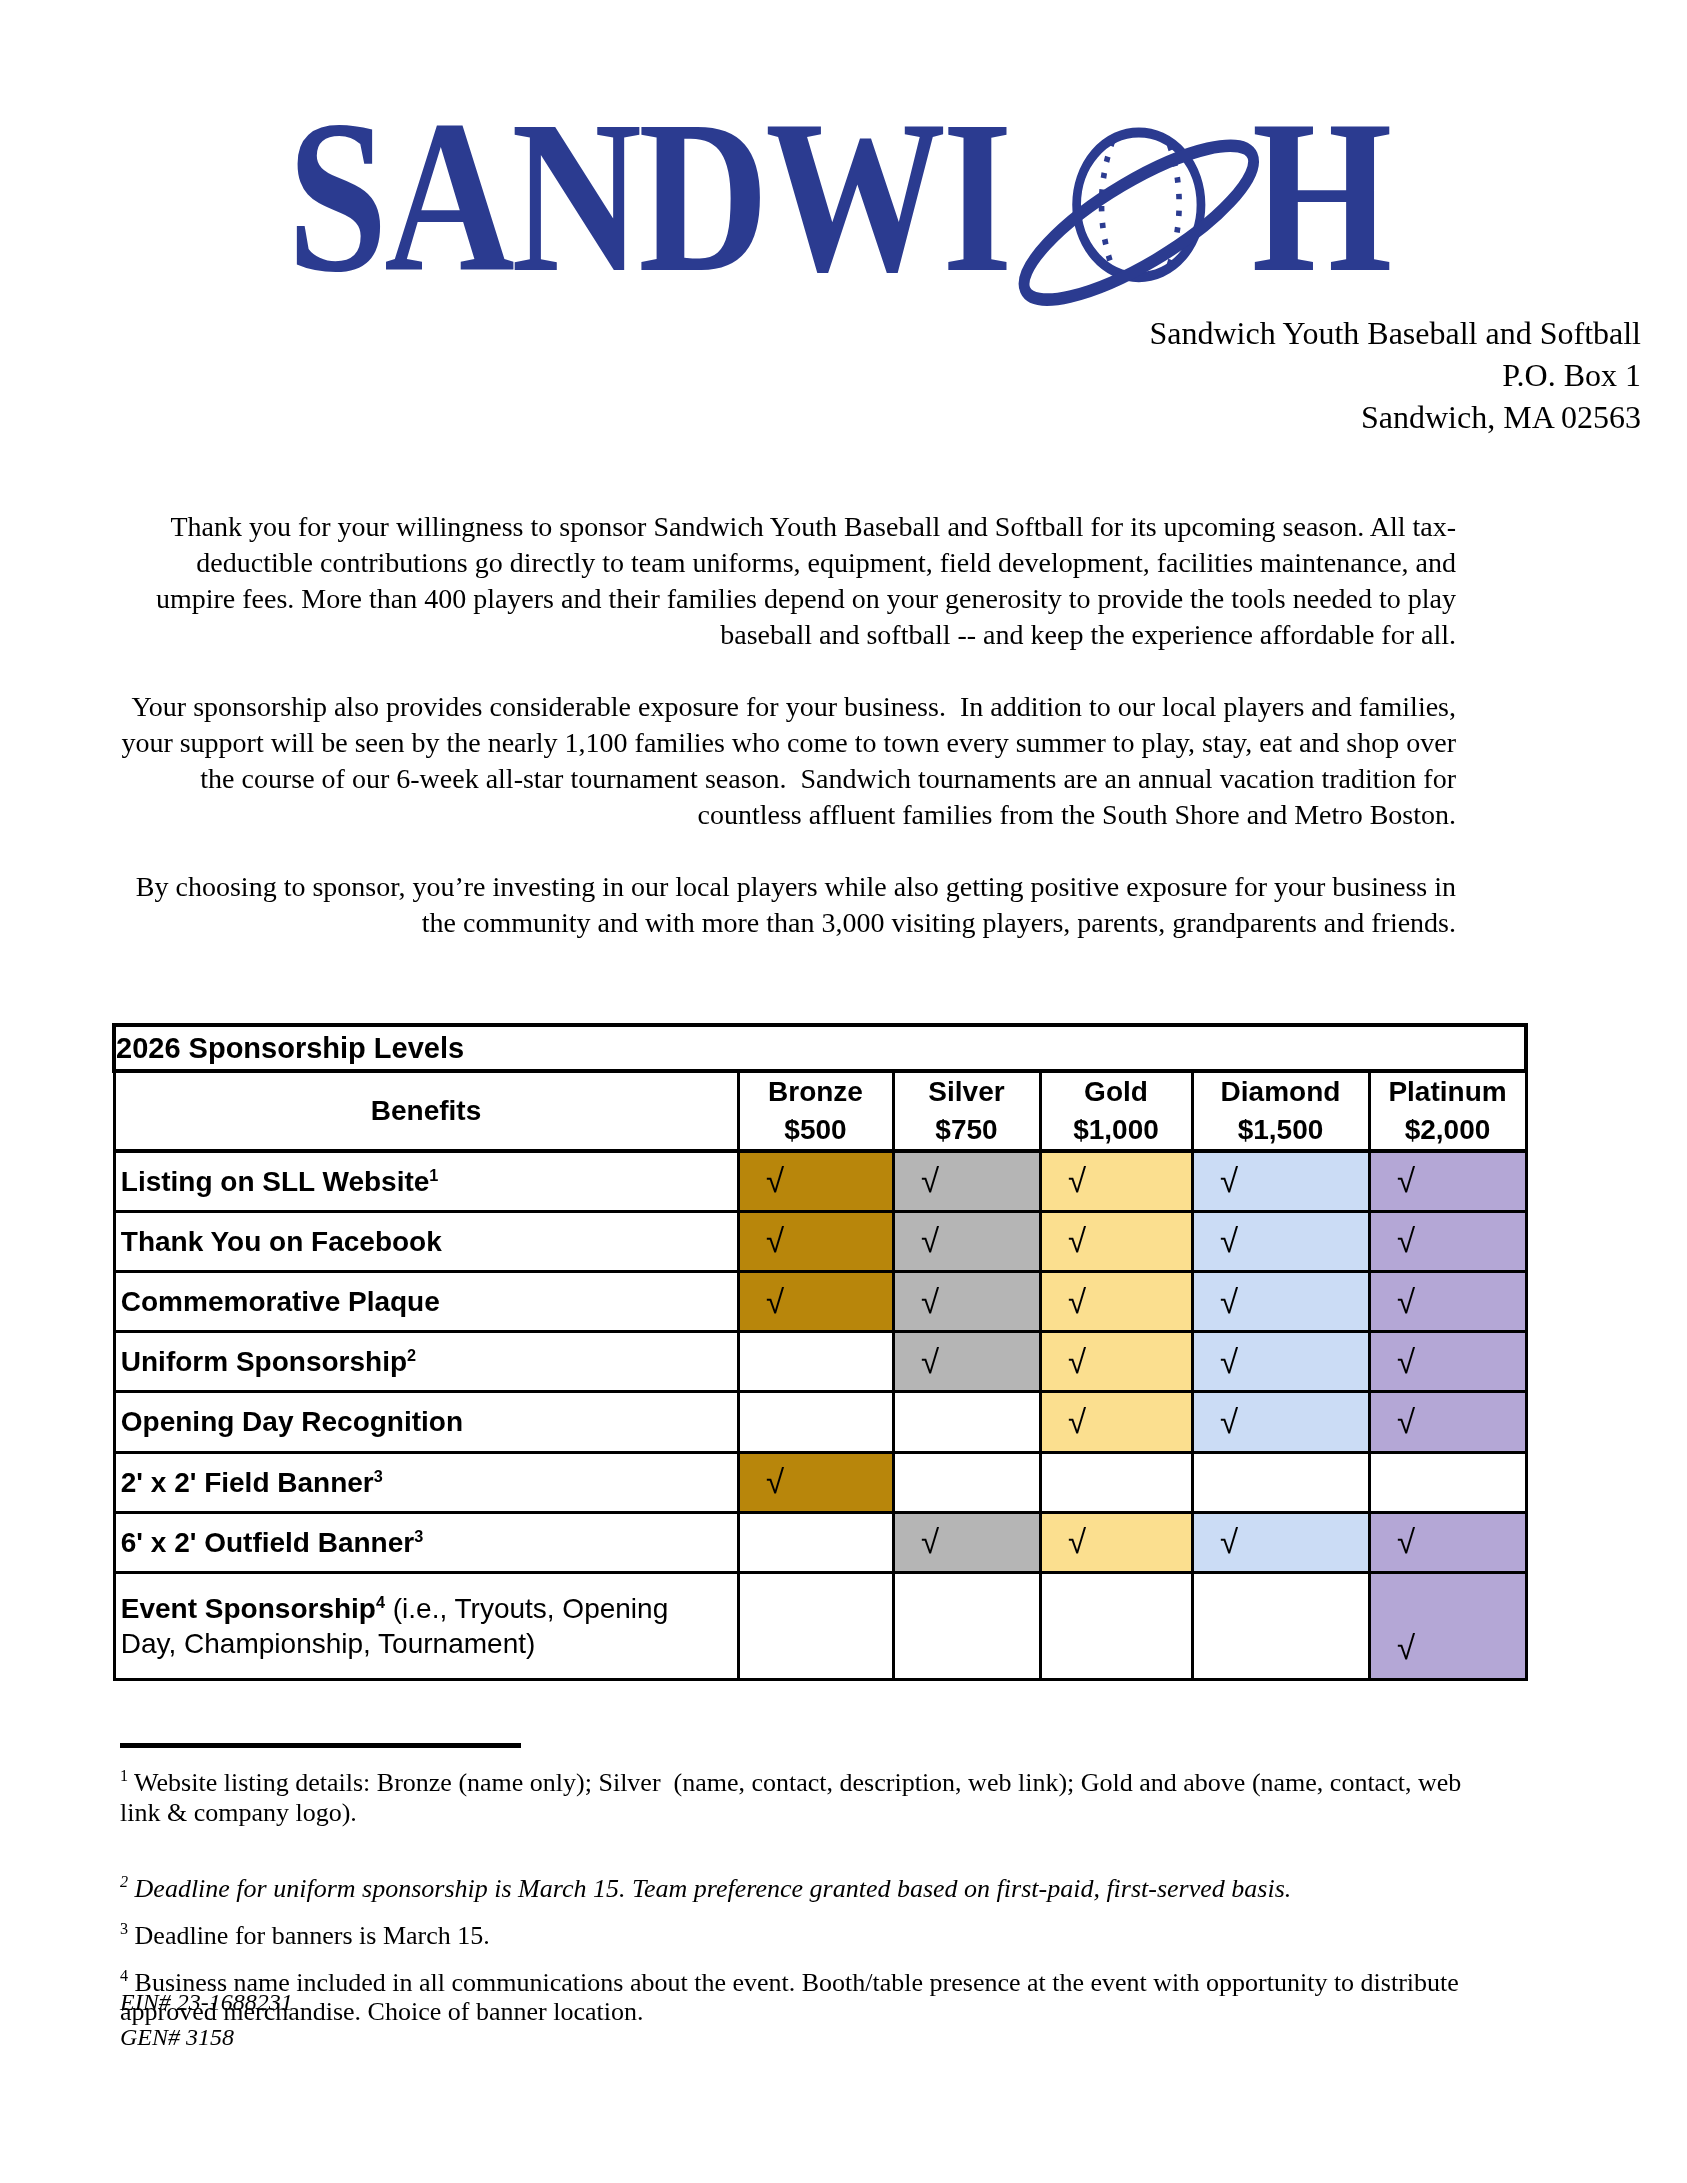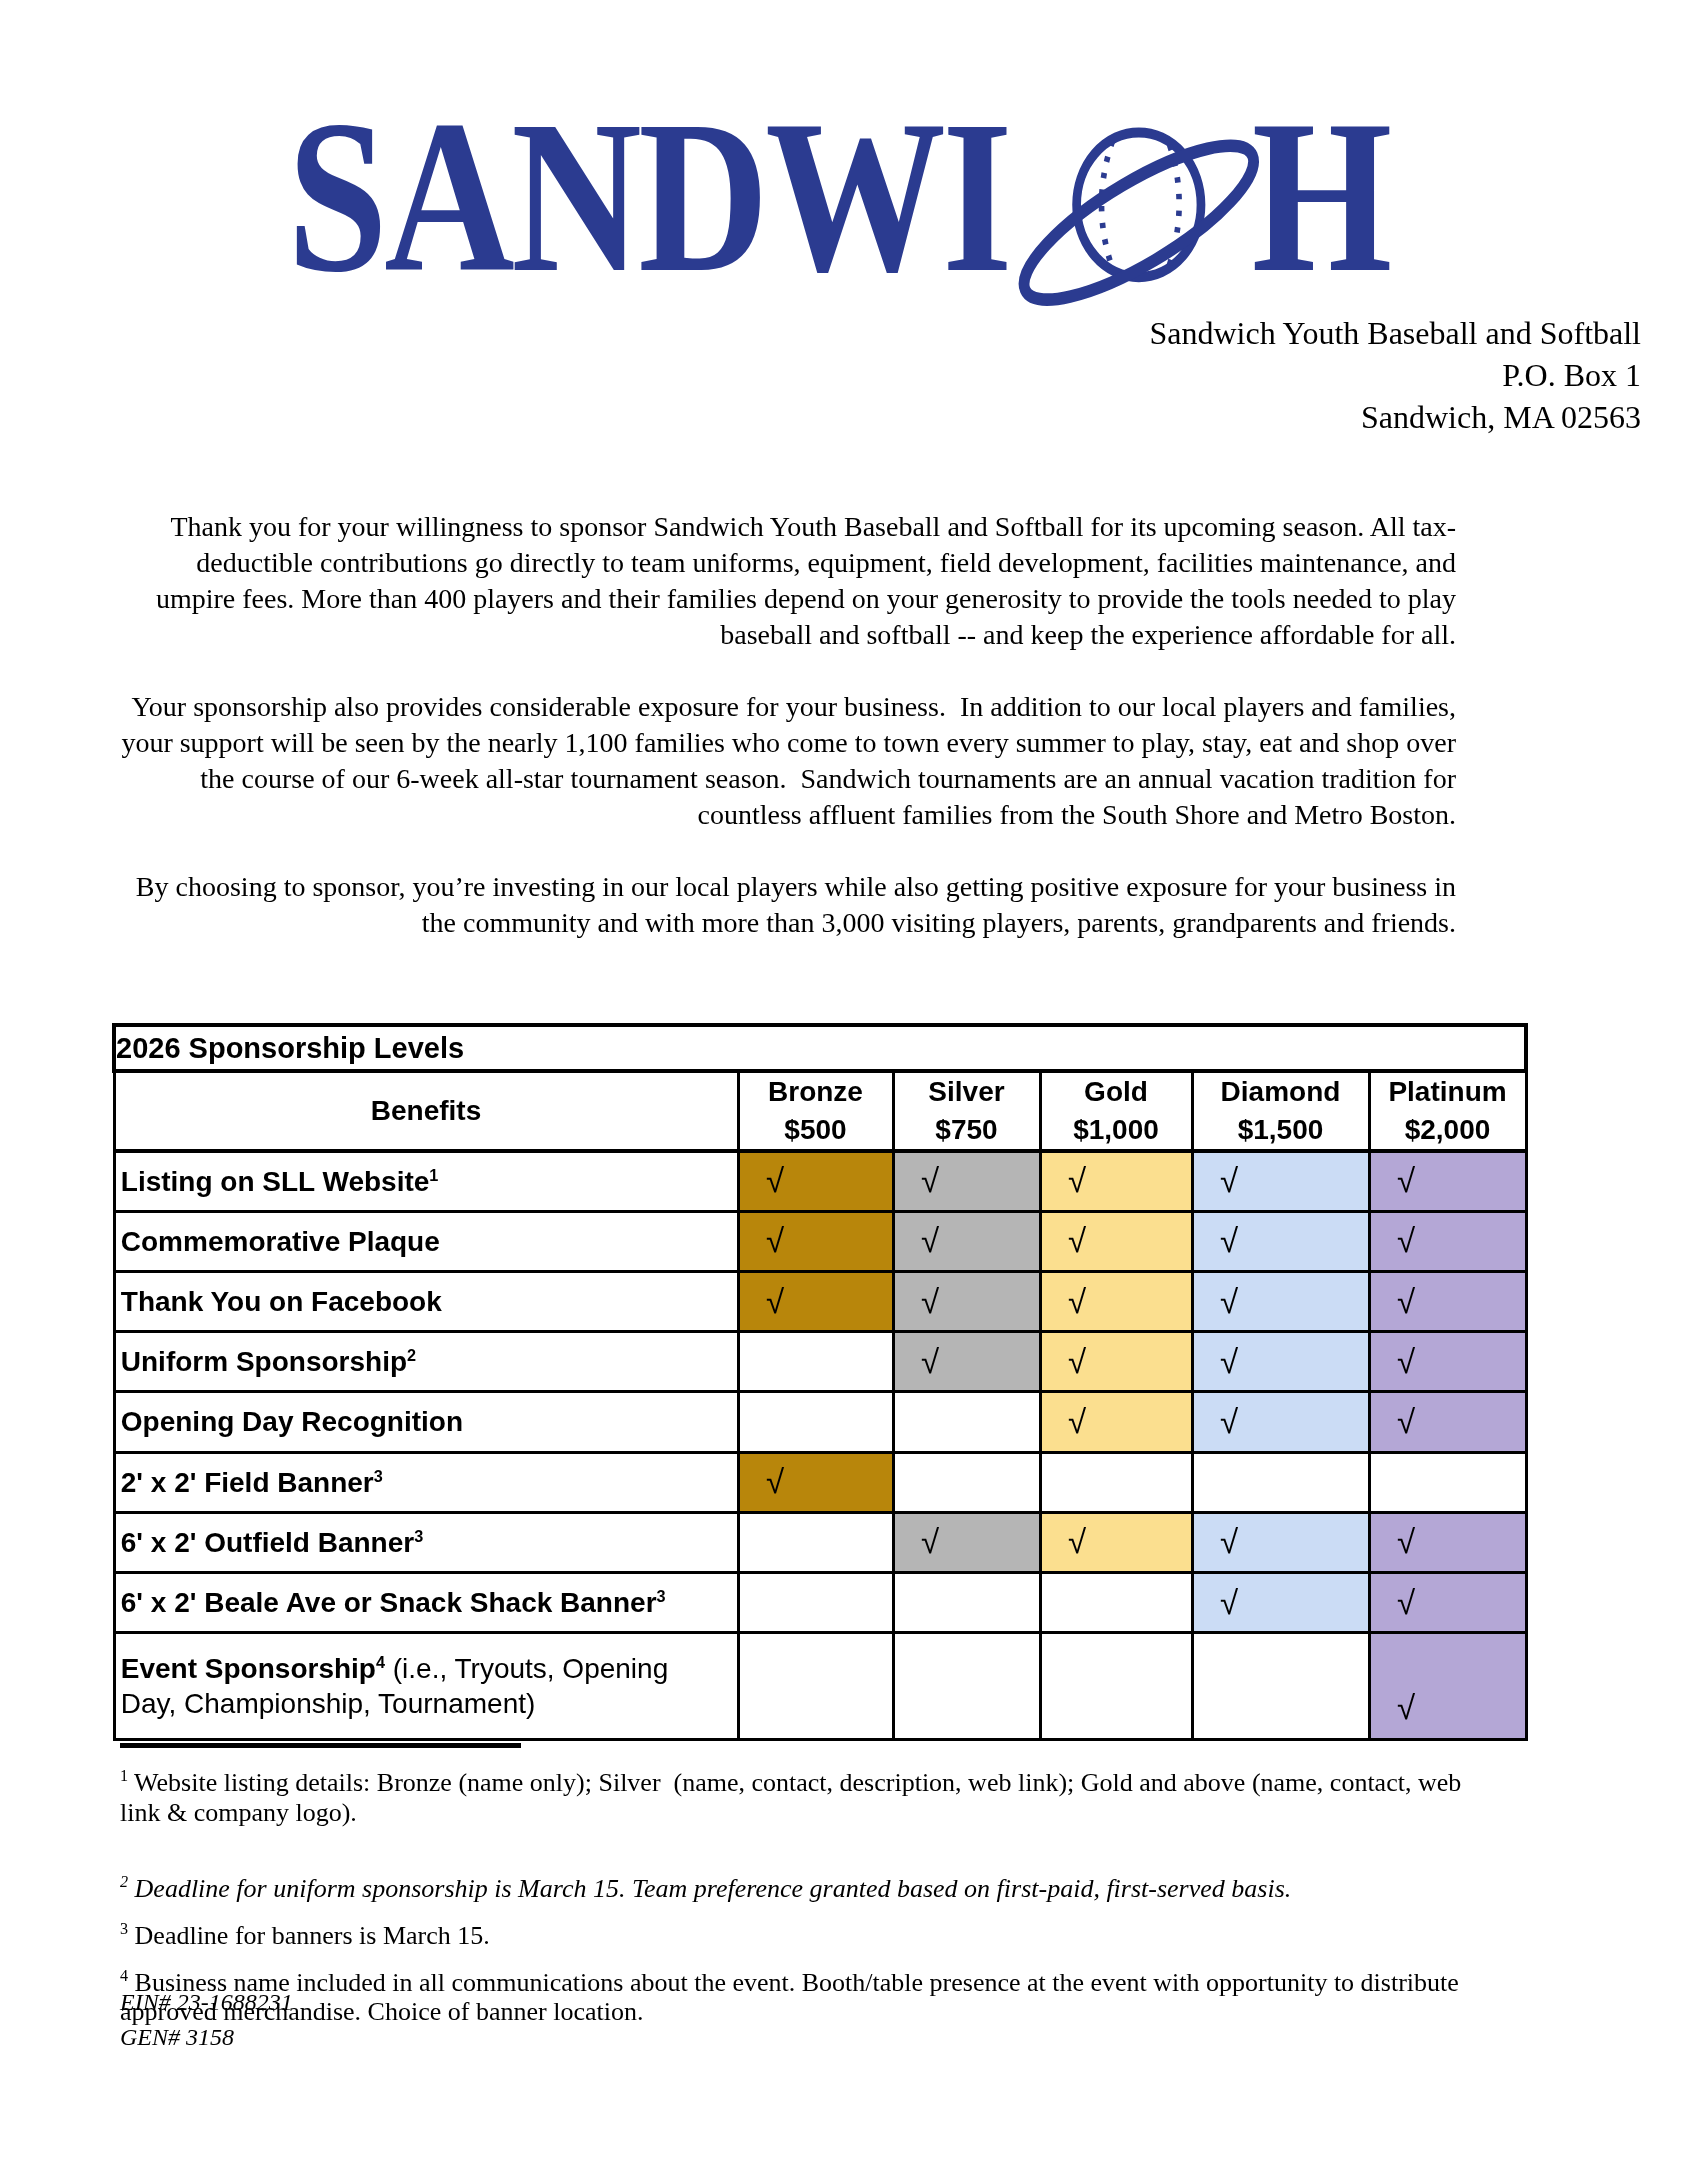--- a/index.html
+++ b/index.html
@@ -223,36 +223,36 @@
 
   <tr class="body-row">
     <td class="label-cell"><span>Listing on SLL Website</span><sup>1</sup><span class="rest"></span></td>
     <td class="check-cell" style="background: rgb(184, 134, 11);">√</td>
     <td class="check-cell" style="background: rgb(181, 181, 181);">√</td>
     <td class="check-cell" style="background: rgb(251, 223, 143);">√</td>
     <td class="check-cell" style="background: rgb(203, 220, 245);">√</td>
     <td class="check-cell" style="background: rgb(180, 167, 214);">√</td>
   </tr>
   <tr class="body-row">
+    <td class="label-cell"><span>Thank You on Facebook</span><sup></sup><span class="rest"></span></td>
+    <td class="check-cell" style="background: rgb(184, 134, 11);">√</td>
+    <td class="check-cell" style="background: rgb(181, 181, 181);">√</td>
+    <td class="check-cell" style="background: rgb(251, 223, 143);">√</td>
+    <td class="check-cell" style="background: rgb(203, 220, 245);">√</td>
+    <td class="check-cell" style="background: rgb(180, 167, 214);">√</td>
+  </tr>
+  <tr class="body-row">
     <td class="label-cell"><span>Commemorative Plaque</span><sup></sup><span class="rest"></span></td>
     <td class="check-cell" style="background: rgb(184, 134, 11);">√</td>
     <td class="check-cell" style="background: rgb(181, 181, 181);">√</td>
     <td class="check-cell" style="background: rgb(251, 223, 143);">√</td>
     <td class="check-cell" style="background: rgb(203, 220, 245);">√</td>
     <td class="check-cell" style="background: rgb(180, 167, 214);">√</td>
   </tr>
   <tr class="body-row">
-    <td class="label-cell"><span>Thank You on Facebook</span><sup></sup><span class="rest"></span></td>
-    <td class="check-cell" style="background: rgb(184, 134, 11);">√</td>
-    <td class="check-cell" style="background: rgb(181, 181, 181);">√</td>
-    <td class="check-cell" style="background: rgb(251, 223, 143);">√</td>
-    <td class="check-cell" style="background: rgb(203, 220, 245);">√</td>
-    <td class="check-cell" style="background: rgb(180, 167, 214);">√</td>
-  </tr>
-  <tr class="body-row">
     <td class="label-cell"><span>Uniform Sponsorship</span><sup>2</sup><span class="rest"></span></td>
     <td class="check-cell"></td>
     <td class="check-cell" style="background: rgb(181, 181, 181);">√</td>
     <td class="check-cell" style="background: rgb(251, 223, 143);">√</td>
     <td class="check-cell" style="background: rgb(203, 220, 245);">√</td>
     <td class="check-cell" style="background: rgb(180, 167, 214);">√</td>
   </tr>
   <tr class="body-row">
     <td class="label-cell"><span>Opening Day Recognition</span><sup></sup><span class="rest"></span></td>
     <td class="check-cell"></td>
@@ -267,28 +267,20 @@
     <td class="check-cell"></td>
     <td class="check-cell"></td>
     <td class="check-cell"></td>
     <td class="check-cell"></td>
   </tr>
   <tr class="body-row">
     <td class="label-cell"><span>6' x 2' Outfield Banner</span><sup>3</sup><span class="rest"></span></td>
     <td class="check-cell"></td>
     <td class="check-cell" style="background: rgb(181, 181, 181);">√</td>
     <td class="check-cell" style="background: rgb(251, 223, 143);">√</td>
-    <td class="check-cell" style="background: rgb(203, 220, 245);">√</td>
-    <td class="check-cell" style="background: rgb(180, 167, 214);">√</td>
-  </tr>
-  <tr class="body-row">
-    <td class="label-cell"><span>6' x 2' Beale Ave or Snack Shack Banner</span><sup>3</sup><span class="rest"></span></td>
-    <td class="check-cell"></td>
-    <td class="check-cell"></td>
-    <td class="check-cell"></td>
     <td class="check-cell" style="background: rgb(203, 220, 245);">√</td>
     <td class="check-cell" style="background: rgb(180, 167, 214);">√</td>
   </tr>
   <tr class="body-row tall">
     <td class="label-cell"><span>Event Sponsorship</span><sup>4</sup><span class="rest"> (i.e., Tryouts, Opening Day, Championship, Tournament)</span></td>
     <td class="check-cell"></td>
     <td class="check-cell"></td>
     <td class="check-cell"></td>
     <td class="check-cell"></td>
     <td class="check-cell" style="background: rgb(180, 167, 214);">√</td>

